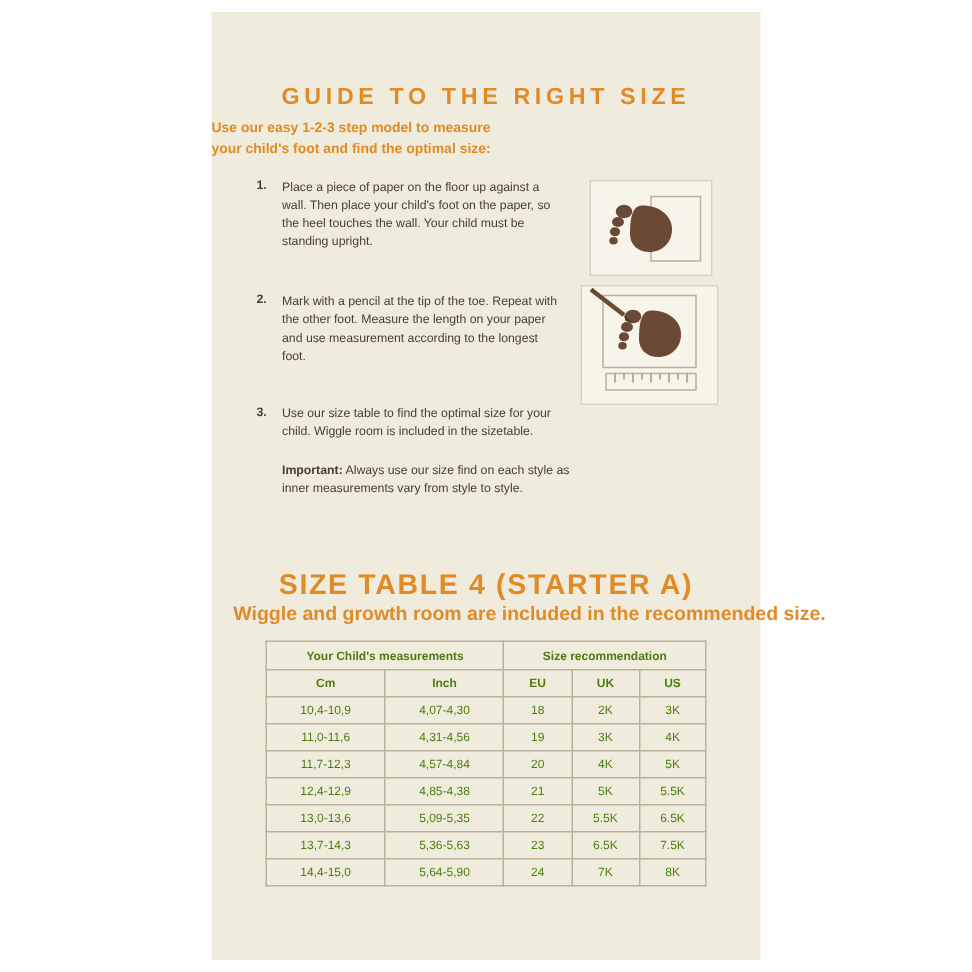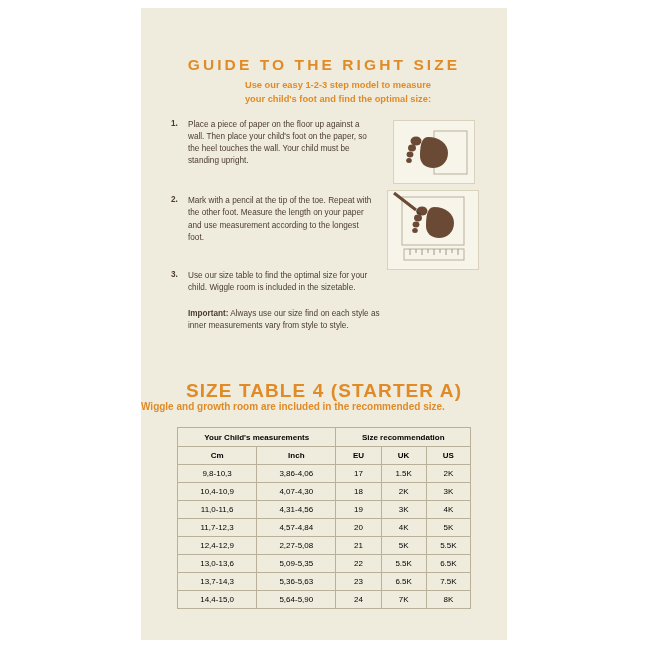--- a/index.html
+++ b/index.html
@@ -46,21 +46,21 @@
     color: #e08b28;
     font-size: 15.5px;
     font-weight: bold;
     letter-spacing: 3.1px;
   }
   .guide-sub {
     position: absolute;
     left: 0;
     top: 70px;
     width: 290px;
-    text-align: right;
+    text-align: left;
     color: #e08b28;
     font-size: 9.3px;
     font-weight: bold;
     line-height: 14px;
   }
   .guide-sub div { white-space: nowrap; }
 
   
   .steps {
     position: absolute;
@@ -119,37 +119,37 @@
     color: #e08b28;
     font-size: 19px;
     font-weight: bold;
     letter-spacing: 1.1px;
   }
   .size-note {
     position: absolute;
     left: 0;
     top: 393px;
     width: 424px;
-    text-align: left;
+    text-align: center;
     color: #e08b28;
-    font-size: 10px;
+    font-size: 13px;
     font-weight: bold;
   }
 
   
   .tbl-wrap {
     position: absolute;
     left: 36px;
     top: 419px;
     width: 294px;
   }
   table.sizes {
     border-collapse: collapse;
     width: 294px;
-    color: #000000;
+    color: #4d7c0f;
   }
   table.sizes td, table.sizes th {
     border: 1px solid #b9b09a;
     text-align: center;
     font-weight: normal;
     font-size: 8px;
     height: 17px;
     padding: 0;
   }
   table.sizes th.grp {
@@ -260,27 +260,20 @@
             <tr>
               <th class="sub col-cm">Cm</th>
               <th class="sub col-inch">Inch</th>
               <th class="sub col-eu">EU</th>
               <th class="sub col-uk">UK</th>
               <th class="sub col-us">US</th>
             </tr>
           </thead>
           <tbody>
             <tr>
-              <td>9,8-10,3</td>
-              <td>3,86-4,06</td>
-              <td>17</td>
-              <td>1.5K</td>
-              <td>2K</td>
-            </tr>
-            <tr>
               <td>10,4-10,9</td>
               <td>4,07-4,30</td>
               <td>18</td>
               <td>2K</td>
               <td>3K</td>
             </tr>
             <tr>
               <td>11,0-11,6</td>
               <td>4,31-4,56</td>
               <td>19</td>
@@ -289,21 +282,21 @@
             </tr>
             <tr>
               <td>11,7-12,3</td>
               <td>4,57-4,84</td>
               <td>20</td>
               <td>4K</td>
               <td>5K</td>
             </tr>
             <tr>
               <td>12,4-12,9</td>
-              <td>2,27-5,08</td>
+              <td>4,85-4,38</td>
               <td>21</td>
               <td>5K</td>
               <td>5.5K</td>
             </tr>
             <tr>
               <td>13,0-13,6</td>
               <td>5,09-5,35</td>
               <td>22</td>
               <td>5.5K</td>
               <td>6.5K</td>

